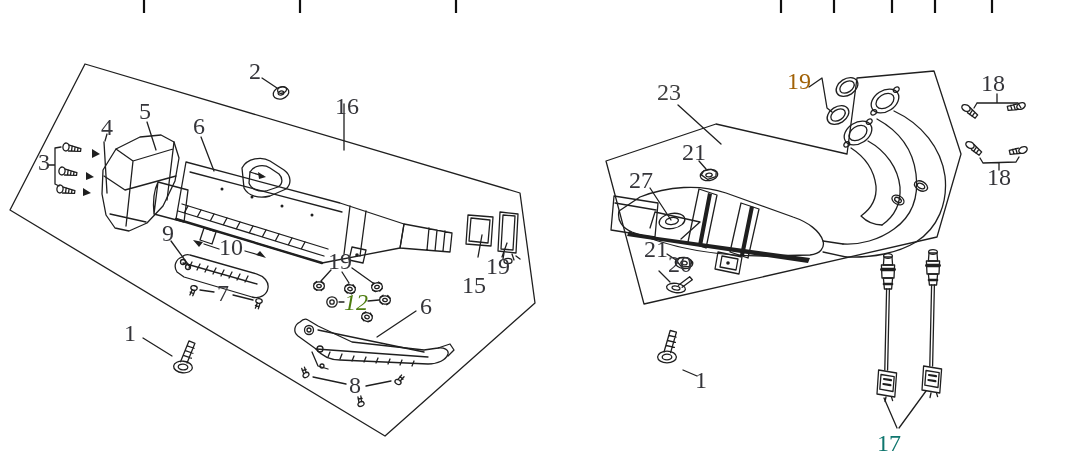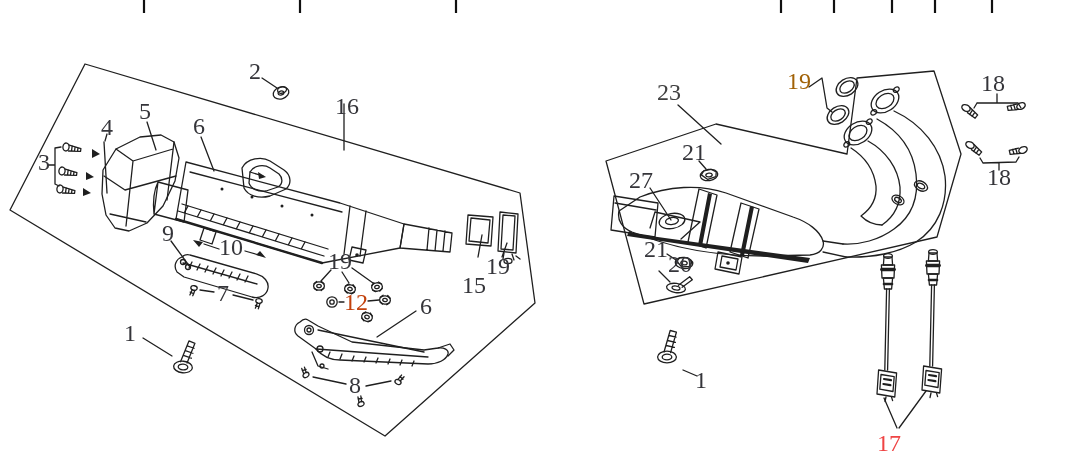--- a/index.html
+++ b/index.html
@@ -269,28 +269,28 @@
 <div class="plabel" style="left: 255px; top: 71px; color: rgb(53, 53, 58);">2</div>
 <div class="plabel" style="left: 44px; top: 162px; color: rgb(53, 53, 58);">3</div>
 <div class="plabel" style="left: 107px; top: 127px; color: rgb(53, 53, 58);">4</div>
 <div class="plabel" style="left: 145px; top: 111px; color: rgb(53, 53, 58);">5</div>
 <div class="plabel" style="left: 199px; top: 126px; color: rgb(53, 53, 58);">6</div>
 <div class="plabel" style="left: 223px; top: 293px; color: rgb(53, 53, 58);">7</div>
 <div class="plabel" style="left: 355px; top: 385px; color: rgb(53, 53, 58);">8</div>
 <div class="plabel" style="left: 168px; top: 233px; color: rgb(53, 53, 58);">9</div>
 <div class="plabel" style="left: 231px; top: 247px; color: rgb(53, 53, 58);">10</div>
 <div class="plabel" style="left: 340px; top: 261px; color: rgb(53, 53, 58);">19</div>
-<div class="plabel" style="left: 356px; top: 302px; color: #c2410c;">12</div>
+<div class="plabel" style="left: 356px; top: 302px; color: #4d7c0f; font-style: italic;">12</div>
 <div class="plabel" style="left: 426px; top: 306px; color: rgb(53, 53, 58);">6</div>
 <div class="plabel" style="left: 498px; top: 266px; color: rgb(53, 53, 58);">19</div>
 <div class="plabel" style="left: 474px; top: 285px; color: rgb(53, 53, 58);">15</div>
 <div class="plabel" style="left: 347px; top: 90px; color: rgb(53, 53, 58); margin-top: 16px;">16</div>
 
 <div class="plabel" style="left: 701px; top: 380px; color: rgb(53, 53, 58);">1</div>
-<div class="plabel" style="left: 889px; top: 443px; color: #ef4444;">17</div>
+<div class="plabel" style="left: 889px; top: 443px; color: #0f766e;">17</div>
 <div class="plabel" style="left: 993px; top: 83px; color: rgb(53, 53, 58);">18</div>
 <div class="plabel" style="left: 999px; top: 177px; color: rgb(53, 53, 58);">18</div>
 <div class="plabel" style="left: 799px; top: 81px; color: #a16207;">19</div>
 <div class="plabel" style="left: 680px; top: 264px; color: rgb(53, 53, 58);">20</div>
 <div class="plabel" style="left: 694px; top: 152px; color: rgb(53, 53, 58);">21</div>
 <div class="plabel" style="left: 656px; top: 249px; color: rgb(53, 53, 58);">21</div>
 <div class="plabel" style="left: 641px; top: 180px; color: rgb(53, 53, 58);">27</div>
 <div class="plabel" style="left: 669px; top: 92px; color: #404040;">23</div>
 
 </div>

